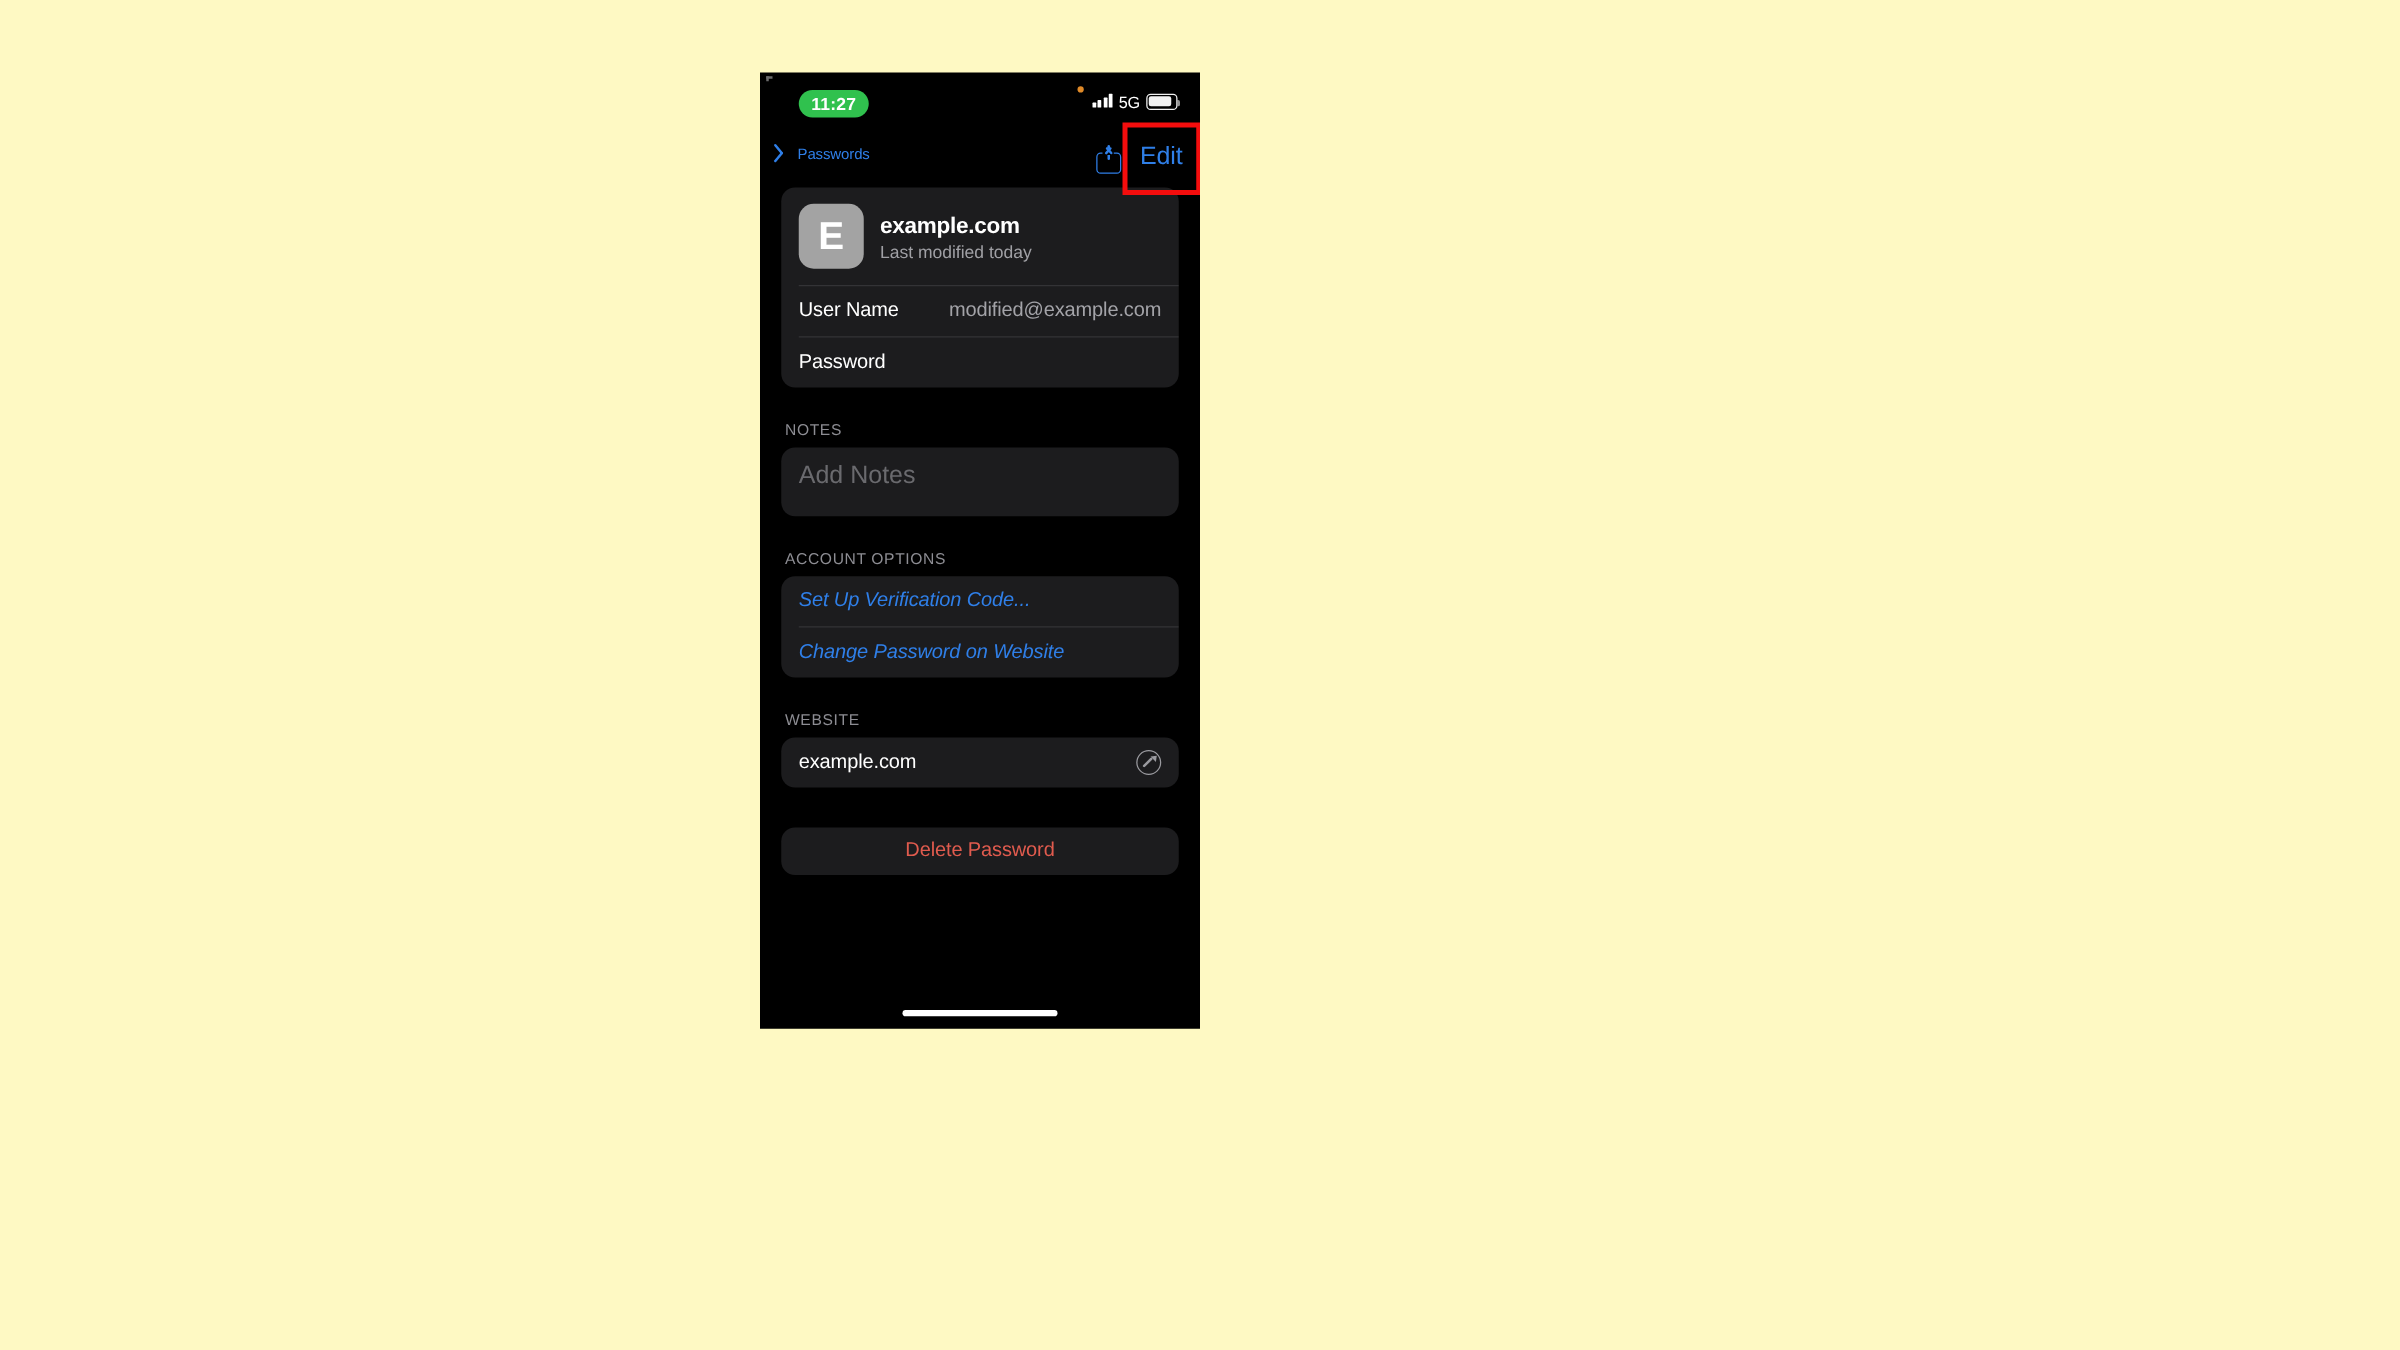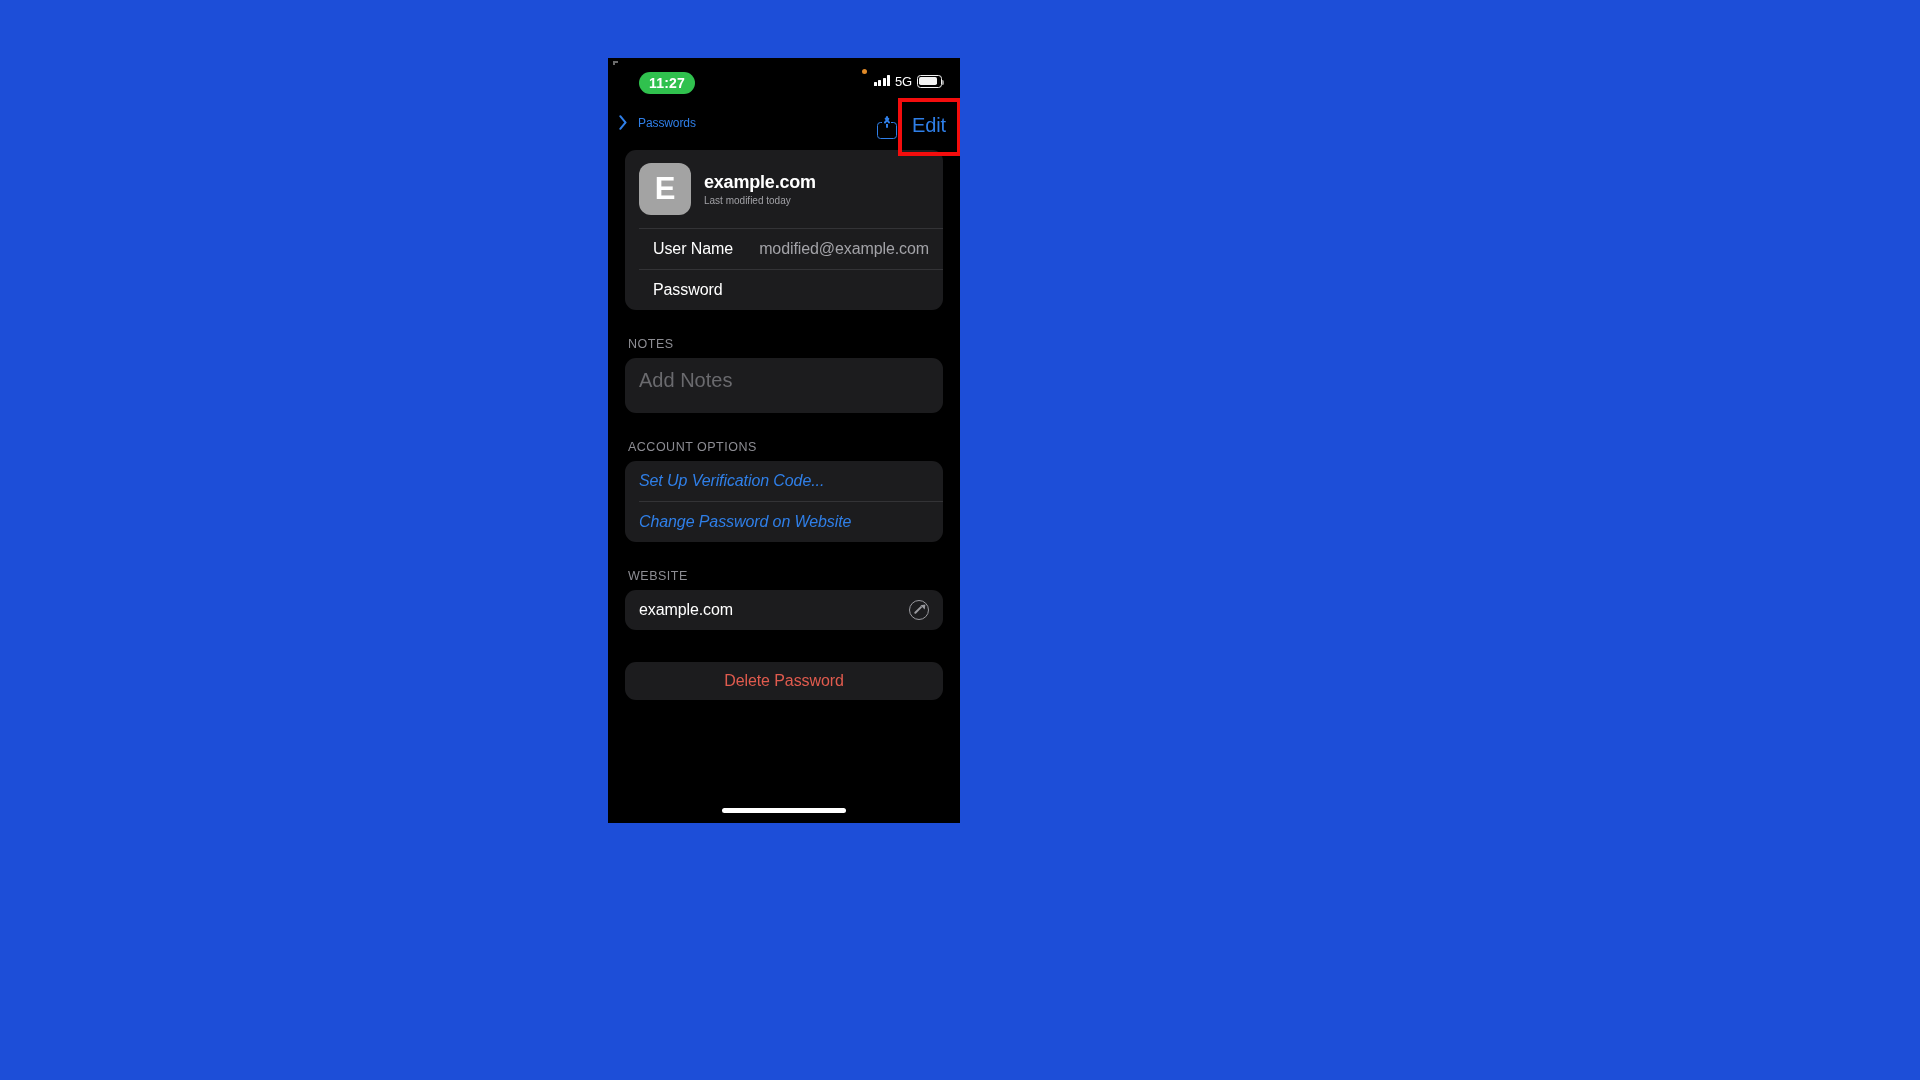--- a/index.html
+++ b/index.html
@@ -9,21 +9,21 @@
     height: 1080px;
     background: #ffffff;
     font-family: "Liberation Sans", sans-serif;
     overflow: hidden;
   }
 
   #stage {
     position: relative;
     width: 1920px;
     height: 1080px;
-    background: #1d4ed8;
+    background: #fef9c3;
   }
 
   
   #phone {
     position: absolute;
     left: 608px;
     top: 58px;
     width: 352px;
     height: 765px;
     background: #000000;
@@ -298,37 +298,36 @@
   }
   .site-meta { display: flex; flex-direction: column; gap: 2px; }
   .site-name {
     color: #ffffff;
     font-size: 18px;
     font-weight: bold;
     letter-spacing: -0.2px;
   }
   .site-sub {
     color: #a0a0a5;
-    font-size: 10px;
+    font-size: 14px;
   }
 
   .divider {
     height: 1px;
     background: #333336;
     margin-left: 14px;
   }
 
   .field-row {
     display: flex;
     align-items: center;
     justify-content: space-between;
     height: 40px;
     padding: 0 14px;
     cursor: pointer;
-    margin-left: 14px;
   }
   .field-label {
     color: #ffffff;
     font-size: 16px;
     letter-spacing: -0.1px;
   }
   .field-value {
     color: #a3a3a8;
     font-size: 16px;
     letter-spacing: -0.1px;

